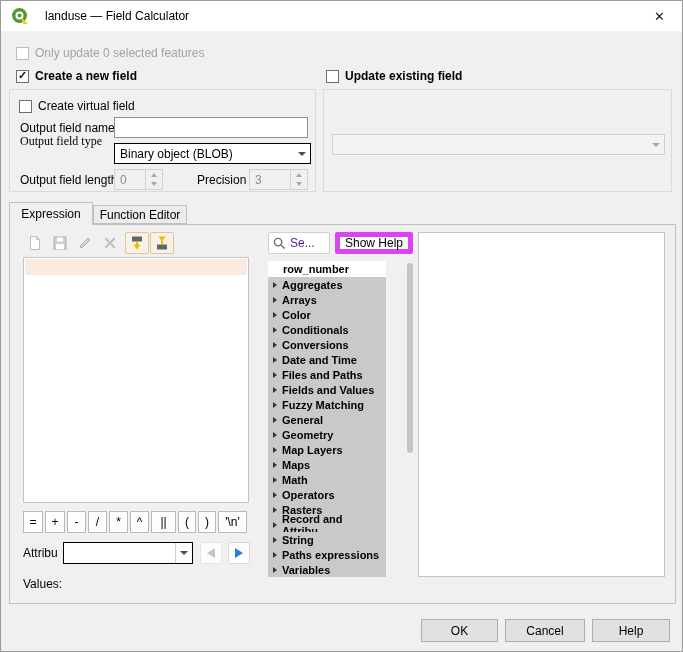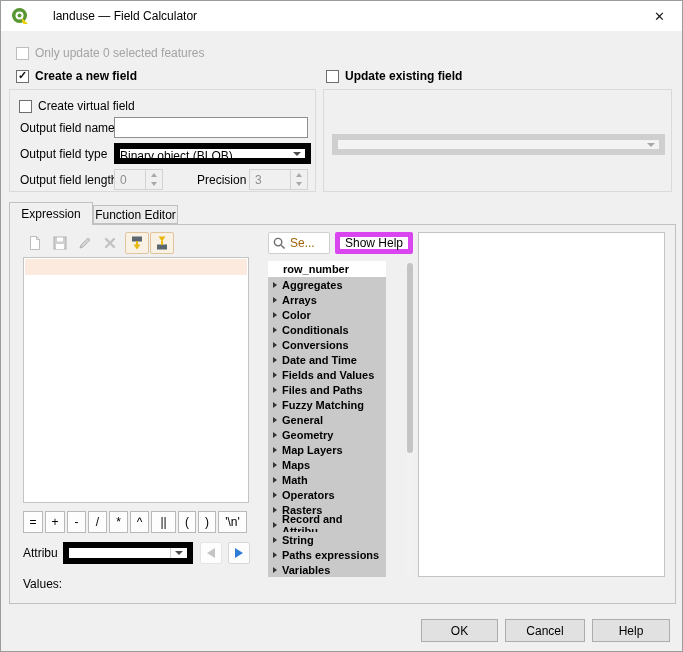--- a/index.html
+++ b/index.html
@@ -4,36 +4,36 @@
 <style>
   * { box-sizing: border-box; }
   html,body { margin:0; padding:0; background:#ffffff; }
   .win {
     position:relative; width:683px; height:652px; background:#f0f0f0;
     border:1px solid #9b9b9b; overflow:hidden;
     font-family:"Liberation Sans", sans-serif; font-size:12px; color:#000;
   }
   
   .titlebar { position:absolute; left:0; top:0; right:0; height:30px; background:#fff;
-              display:flex; align-items:center; padding-left:10px; gap:24px; }
+              display:flex; align-items:center; padding-left:10px; gap:16px; }
   .close { position:absolute; top:0; right:0; width:45px; height:30px;
            display:flex; align-items:center; justify-content:center; font-size:13px; color:#1a1a1a; }
   
   .cbrow { position:absolute; display:flex; align-items:center; gap:6px; height:16px; }
   .cbbox { width:13px; height:13px; background:#fff; border:1px solid #6e6e6e;
            display:flex; align-items:center; justify-content:center; flex:none; }
   .cbbox .check { font-size:11px; font-weight:bold; color:#111; line-height:1; margin-top:-1px; }
   .cb-disabled .cbbox { border-color:#bdbdbd; }
   .cb-disabled .cblabel { color:#a3a3a3; }
   .bold { font-weight:bold; }
   
   .groupbox { position:absolute; border:1px solid #dadada; }
   .label { position:absolute; white-space:nowrap; }
   .textbox { position:absolute; background:#fff; border:1px solid #8f8f8f; padding:0 4px; font:inherit; }
-  .combo { position:absolute; background:#fff; border:6px solid #000000; display:flex; }
+  .combo { position:absolute; background:#fff; border:1px solid #000000; display:flex; align-items:center; padding-left:5px; }
   .combo .val { flex:1; overflow:hidden; white-space:nowrap; }
   .dd { width:17px; height:100%; display:flex; align-items:center; justify-content:center; flex:none; }
   .tri-down { width:0; height:0; border-left:4px solid transparent; border-right:4px solid transparent; border-top:4px solid #4d4d4d; }
   .combo-disabled { background:#f3f3f3; border-color:#cfcfcf; }
   .combo-disabled .tri-down { border-top-color:#a8a8a8; }
   .spin { position:absolute; background:#f0f0f0; border:1px solid #d2d2d2; display:flex; }
   .spin .val { flex:1; display:flex; align-items:center; padding-left:5px; color:#8d8d8d; }
   .spinbtns { width:17px; border-left:1px solid #d2d2d2; display:flex; flex-direction:column; }
   .spinbtns > div { flex:1; display:flex; align-items:center; justify-content:center; }
   .tri-up-s { width:0; height:0; border-left:3px solid transparent; border-right:3px solid transparent; border-bottom:4px solid #a8a8a8; }
@@ -53,21 +53,21 @@
   .curline { position:absolute; left:1px; top:1px; right:1px; height:16px; background:#fbeadd; }
   
   .oprow { position:absolute; display:flex; gap:2px; }
   .op { height:22px; background:#fdfdfd; border:1px solid #b9b9b9; display:inline-flex;
         align-items:center; justify-content:center; font-size:12px; flex:none; }
   
   .btn { position:absolute; background:#e1e1e1; border:1px solid #adadad;
          display:flex; align-items:center; justify-content:center; }
   .btn-light { background:#fdfdfd; border:5px solid #d946ef; border-radius:2px; }
   .searchbox { position:absolute; background:#fff; border:1px solid #cfcfcf; border-radius:2px;
-               display:flex; align-items:center; gap:4px; padding:0 4px; color:#a16207; }
+               display:flex; align-items:center; gap:4px; padding:0 4px; color:#4c1d95; }
   
   .flist { position:absolute; background:#fff; display:flex; flex-direction:column; overflow:hidden; }
   .frow { height:15px; display:flex; align-items:center; font-size:11px; font-weight:bold; flex:none; }
   .frow-top { background:#fff; padding-left:15px; height:16px; }
   .frow-group { background:#c9c9c9; padding-left:5px; gap:5px; }
   .expand { width:0; height:0; border-left:4px solid #333; border-top:3px solid transparent; border-bottom:3px solid transparent; flex:none; }
   .sbar { position:absolute; width:8px; background:#f1f1f1; }
   .sthumb { position:absolute; left:1px; width:6px; background:#c4c4c4; border-radius:3px; }
   .helppanel { position:absolute; background:#fff; border:1px solid #c4c4c4; }
   
@@ -115,21 +115,21 @@
 
   <div class="groupbox" style="left:8px; top:88px; width:307px; height:103px;">
     <div class="cbrow" style="left:9px; top:8px;">
       <span class="cbbox"></span>
       <span class="cblabel">Create virtual field</span>
     </div>
 
     <div class="label" style="left:10px; top:31px;">Output field name</div>
     <input class="textbox" style="left: 104px; top: 27px; width: 194px; height: 21px;" value="">
 
-    <div class="label" style="left:10px; top:57px;">Output field type</div>
+    <div class="label" style="left:10px; top:44px;font-family:Liberation Serif, serif;">Output field type</div>
     <div class="combo" style="left:104px; top:53px; width:197px; height:21px;">
       <span class="val">Binary object (BLOB)</span>
       <span class="dd">
           <span class="tri-down"></span>
         </span>
     </div>
 
     <div class="label" style="left:10px; top:83px;">Output field length</div>
     <div class="spin" style="left:104px; top:79px; width:49px; height:21px;">
       <span class="val">0</span>
@@ -162,21 +162,21 @@
       <span class="val"></span>
       <span class="dd">
           <span class="tri-down"></span>
         </span>
     </div>
   </div>
 
   <div class="tab tab-active" style="left:8px; top:201px; width:84px; height:23px;">
     <span>Expression</span>
   </div>
-  <div class="tab tab-inactive" style="left:92px; top:204px; width:85px; height:19px;">
+  <div class="tab tab-inactive" style="left:92px; top:204px; width:94px; height:19px;">
     <span>Function Editor</span>
   </div>
 
   <div class="panel">
 
     <div class="toolbtn" style="left:13px; top:7px;">
       <span style="display:flex;">
         <svg width="16" height="16" viewBox="0 0 16 16">
             <path d="M3.5 1.5 h6 l3 3 v10 h-9 z" fill="#ffffff" stroke="#bcbcbc"></path>
             <path d="M9.5 1.5 v3 h3" fill="none" stroke="#bcbcbc"></path>
@@ -294,25 +294,25 @@
       <div class="frow frow-group">
           <span class="expand"></span>
           <span>Conversions</span>
         </div>
       <div class="frow frow-group">
           <span class="expand"></span>
           <span>Date and Time</span>
         </div>
       <div class="frow frow-group">
           <span class="expand"></span>
+          <span>Files and Paths</span>
+        </div>
+      <div class="frow frow-group">
+          <span class="expand"></span>
           <span>Fields and Values</span>
-        </div>
-      <div class="frow frow-group">
-          <span class="expand"></span>
-          <span>Files and Paths</span>
         </div>
       <div class="frow frow-group">
           <span class="expand"></span>
           <span>Fuzzy Matching</span>
         </div>
       <div class="frow frow-group">
           <span class="expand"></span>
           <span>General</span>
         </div>
       <div class="frow frow-group">

